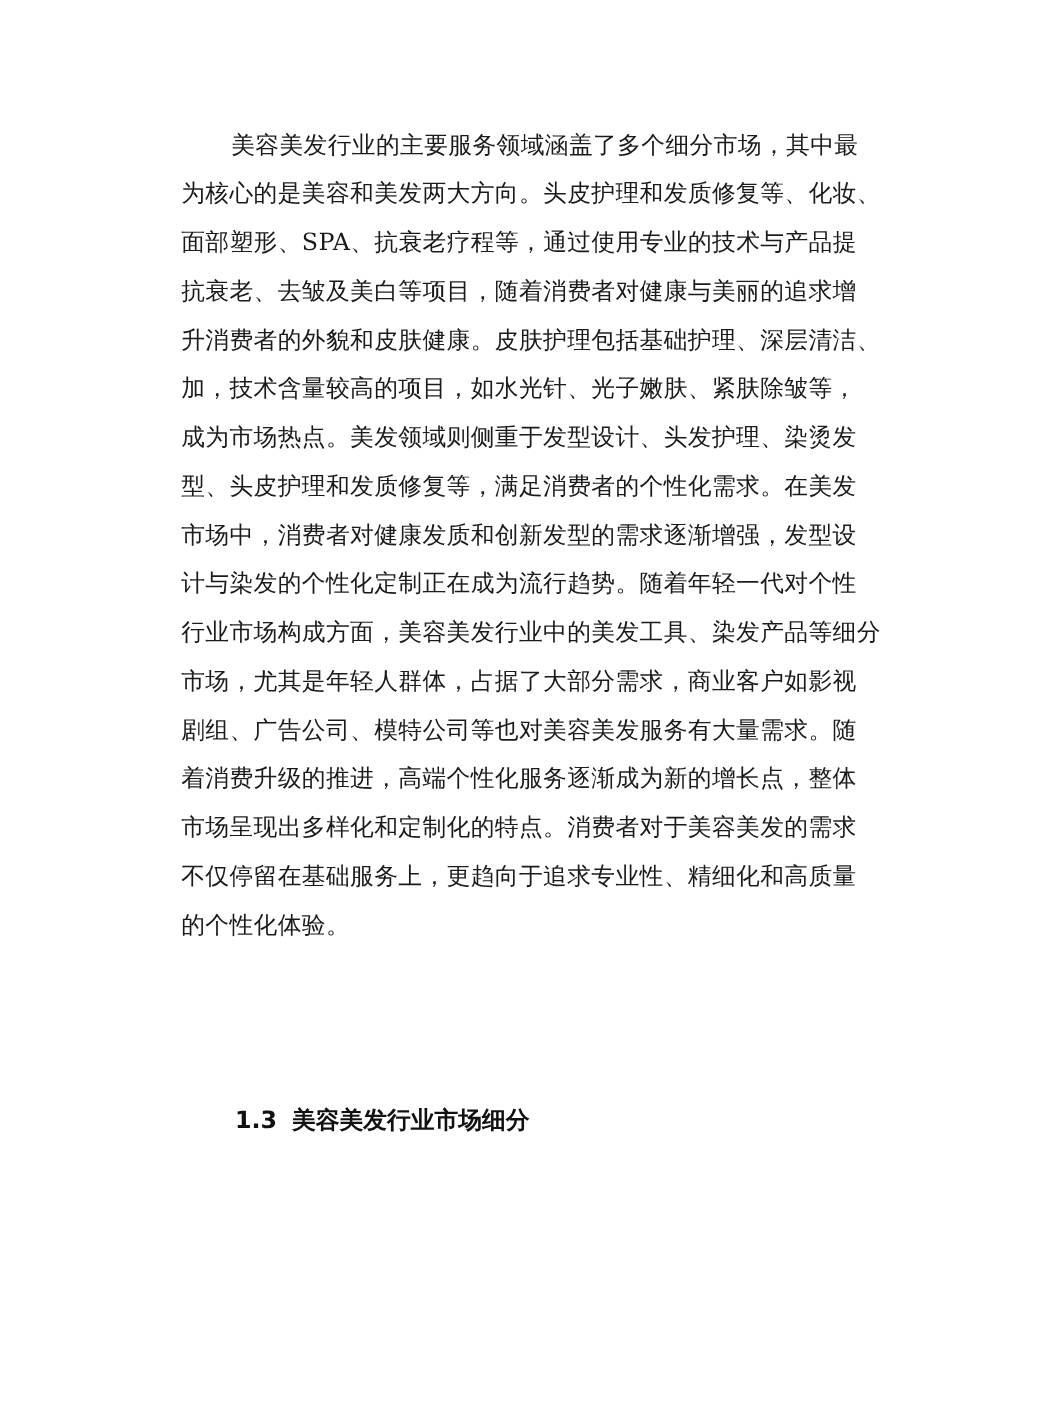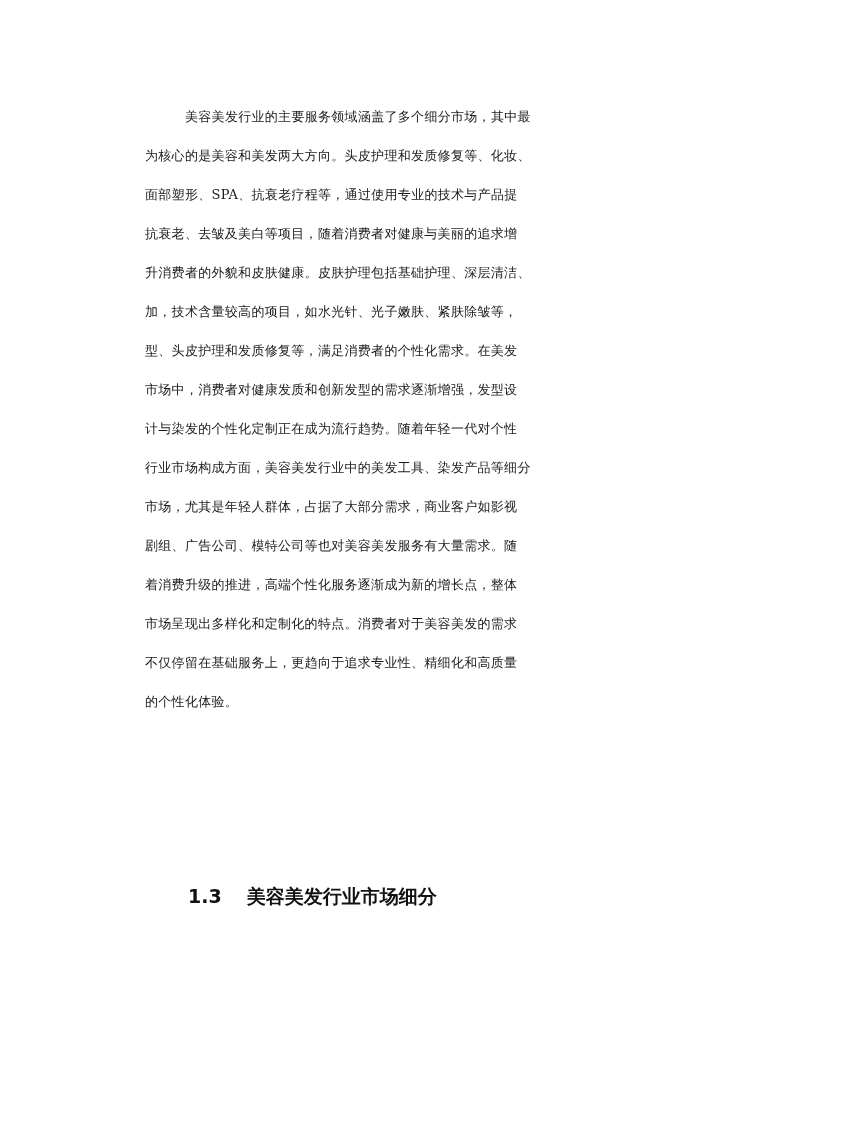--- a/index.html
+++ b/index.html
@@ -24,54 +24,55 @@
     }
     .para {
       position: absolute;
       left: 145px;
       width: 560px;
     }
     .line {
       display: block;
       height: 39px;
       line-height: 39px;
-      font-size: 13px;
+      font-size: 19px;
       white-space: nowrap;
       letter-spacing: 0.3px;
     }
     .line.indent {
       padding-left: 40px;
     }
     .heading {
       position: absolute;
       left: 188px;
       top: 878px;
       font-family: "DejaVu Sans", "Liberation Sans", sans-serif;
       font-weight: bold;
       font-size: 19px;
       line-height: 36px;
       color: #111111;
       white-space: nowrap;
     }
     .heading .num {
-      margin-right: 25px;
+      margin-right: 12px;
     }
   </style>
 </head>
 <body>
 
 <div class="page">
 
   <div class="para" style="top:97px;">
     <span class="line indent">美容美发行业的主要服务领域涵盖了多个细分市场，其中最</span>
     <span class="line">为核心的是美容和美发两大方向。头皮护理和发质修复等、化妆、</span>
     <span class="line">面部塑形、SPA、抗衰老疗程等，通过使用专业的技术与产品提</span>
     <span class="line">抗衰老、去皱及美白等项目，随着消费者对健康与美丽的追求增</span>
     <span class="line">升消费者的外貌和皮肤健康。皮肤护理包括基础护理、深层清洁、</span>
     <span class="line">加，技术含量较高的项目，如水光针、光子嫩肤、紧肤除皱等，</span>
+    <span class="line">成为市场热点。美发领域则侧重于发型设计、头发护理、染烫发</span>
     <span class="line">型、头皮护理和发质修复等，满足消费者的个性化需求。在美发</span>
     <span class="line">市场中，消费者对健康发质和创新发型的需求逐渐增强，发型设</span>
     <span class="line">计与染发的个性化定制正在成为流行趋势。随着年轻一代对个性</span>
     <span class="line">行业市场构成方面，美容美发行业中的美发工具、染发产品等细分</span>
     <span class="line">市场，尤其是年轻人群体，占据了大部分需求，商业客户如影视</span>
     <span class="line">剧组、广告公司、模特公司等也对美容美发服务有大量需求。随</span>
     <span class="line">着消费升级的推进，高端个性化服务逐渐成为新的增长点，整体</span>
     <span class="line">市场呈现出多样化和定制化的特点。消费者对于美容美发的需求</span>
     <span class="line">不仅停留在基础服务上，更趋向于追求专业性、精细化和高质量</span>
     <span class="line">的个性化体验。</span>

